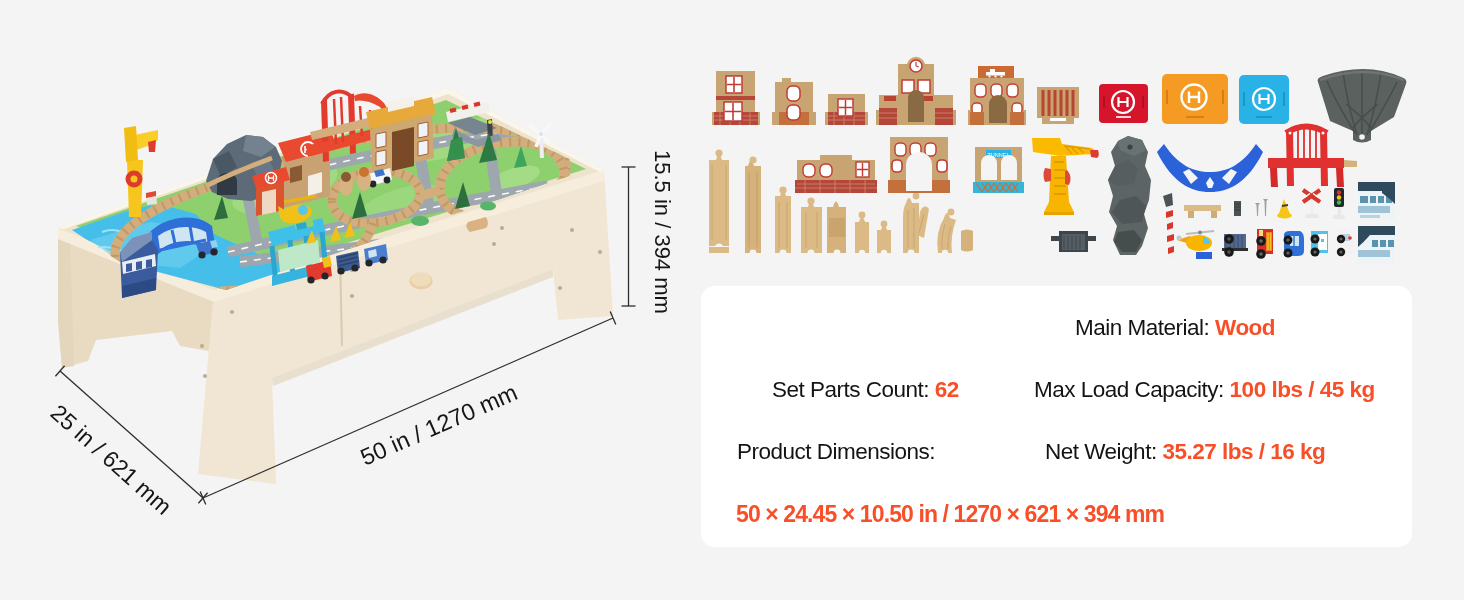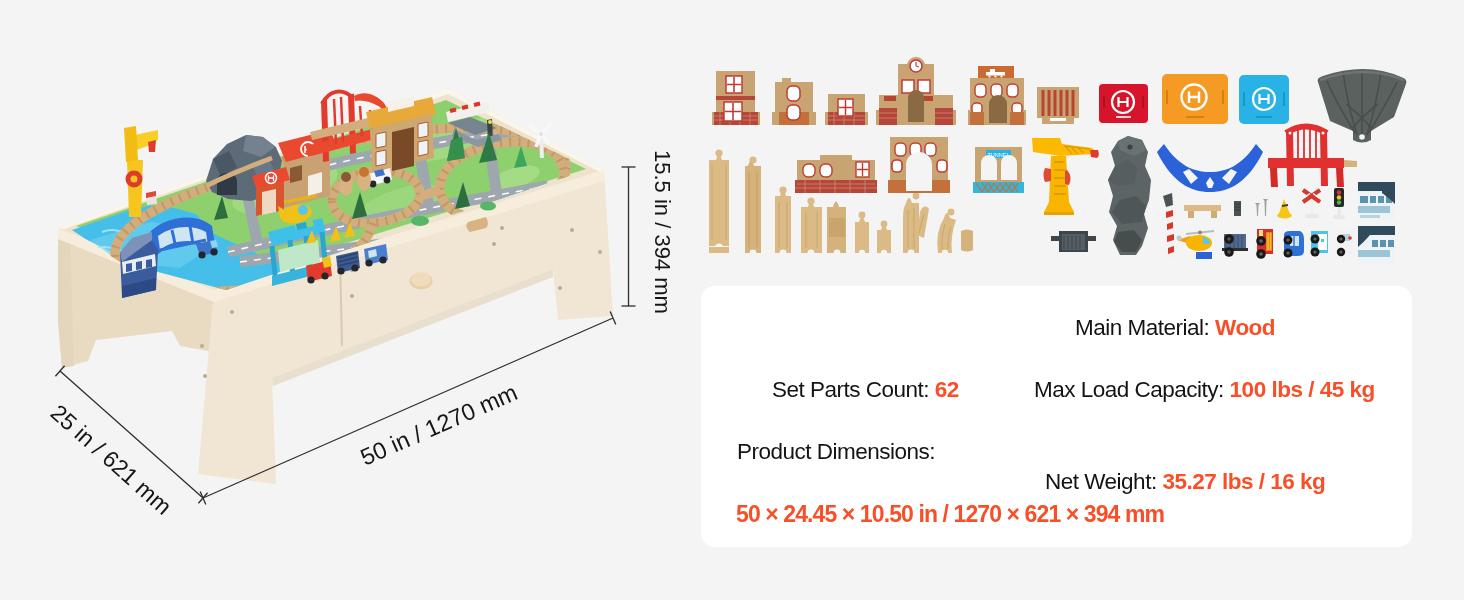--- a/index.html
+++ b/index.html
@@ -15,21 +15,21 @@
 
 
 <div class="lbl" style="left:1051px;top:315px;margin-left:24px;">Main Material: <span class="val">Wood</span></div>
 
 <div class="lbl" style="left:772px;top:377px;">Set Parts Count: <span class="val">62</span></div>
 
 <div class="lbl" style="left:1034px;top:377px;">Max Load Capacity: <span class="val">100 lbs / 45 kg</span></div>
 
 <div class="lbl" style="left:737px;top:439px;">Product Dimensions:</div>
 
-<div class="lbl" style="left:1045px;top:439px;margin-top:30px;">Net Weight: <span class="val">35.27 lbs / 16 kg</span></div>
+<div class="lbl" style="left:1045px;top:439px;">Net Weight: <span class="val">35.27 lbs / 16 kg</span></div>
 
 <div class="lbl val" style="left:736px;top:501px;font-size:23px;font-weight:700;letter-spacing:-0.9px;">50 × 24.45 × 10.50 in / 1270 × 621 × 394 mm</div>
 <svg width="1464" height="600" viewBox="0 0 1464 600" style="position:absolute;left:0;top:0">
 
 <g>
 
 <path d="M58,228 L214,290 L214,352 L180,346 L172,331 L96,340 L88,361 L62,368 L58,320 Z" fill="#e8dbc2"></path>
 
 <path d="M58,228 L70,233 L74,366 L62,368 L58,320 Z" fill="#e4d6bd"></path>
 

